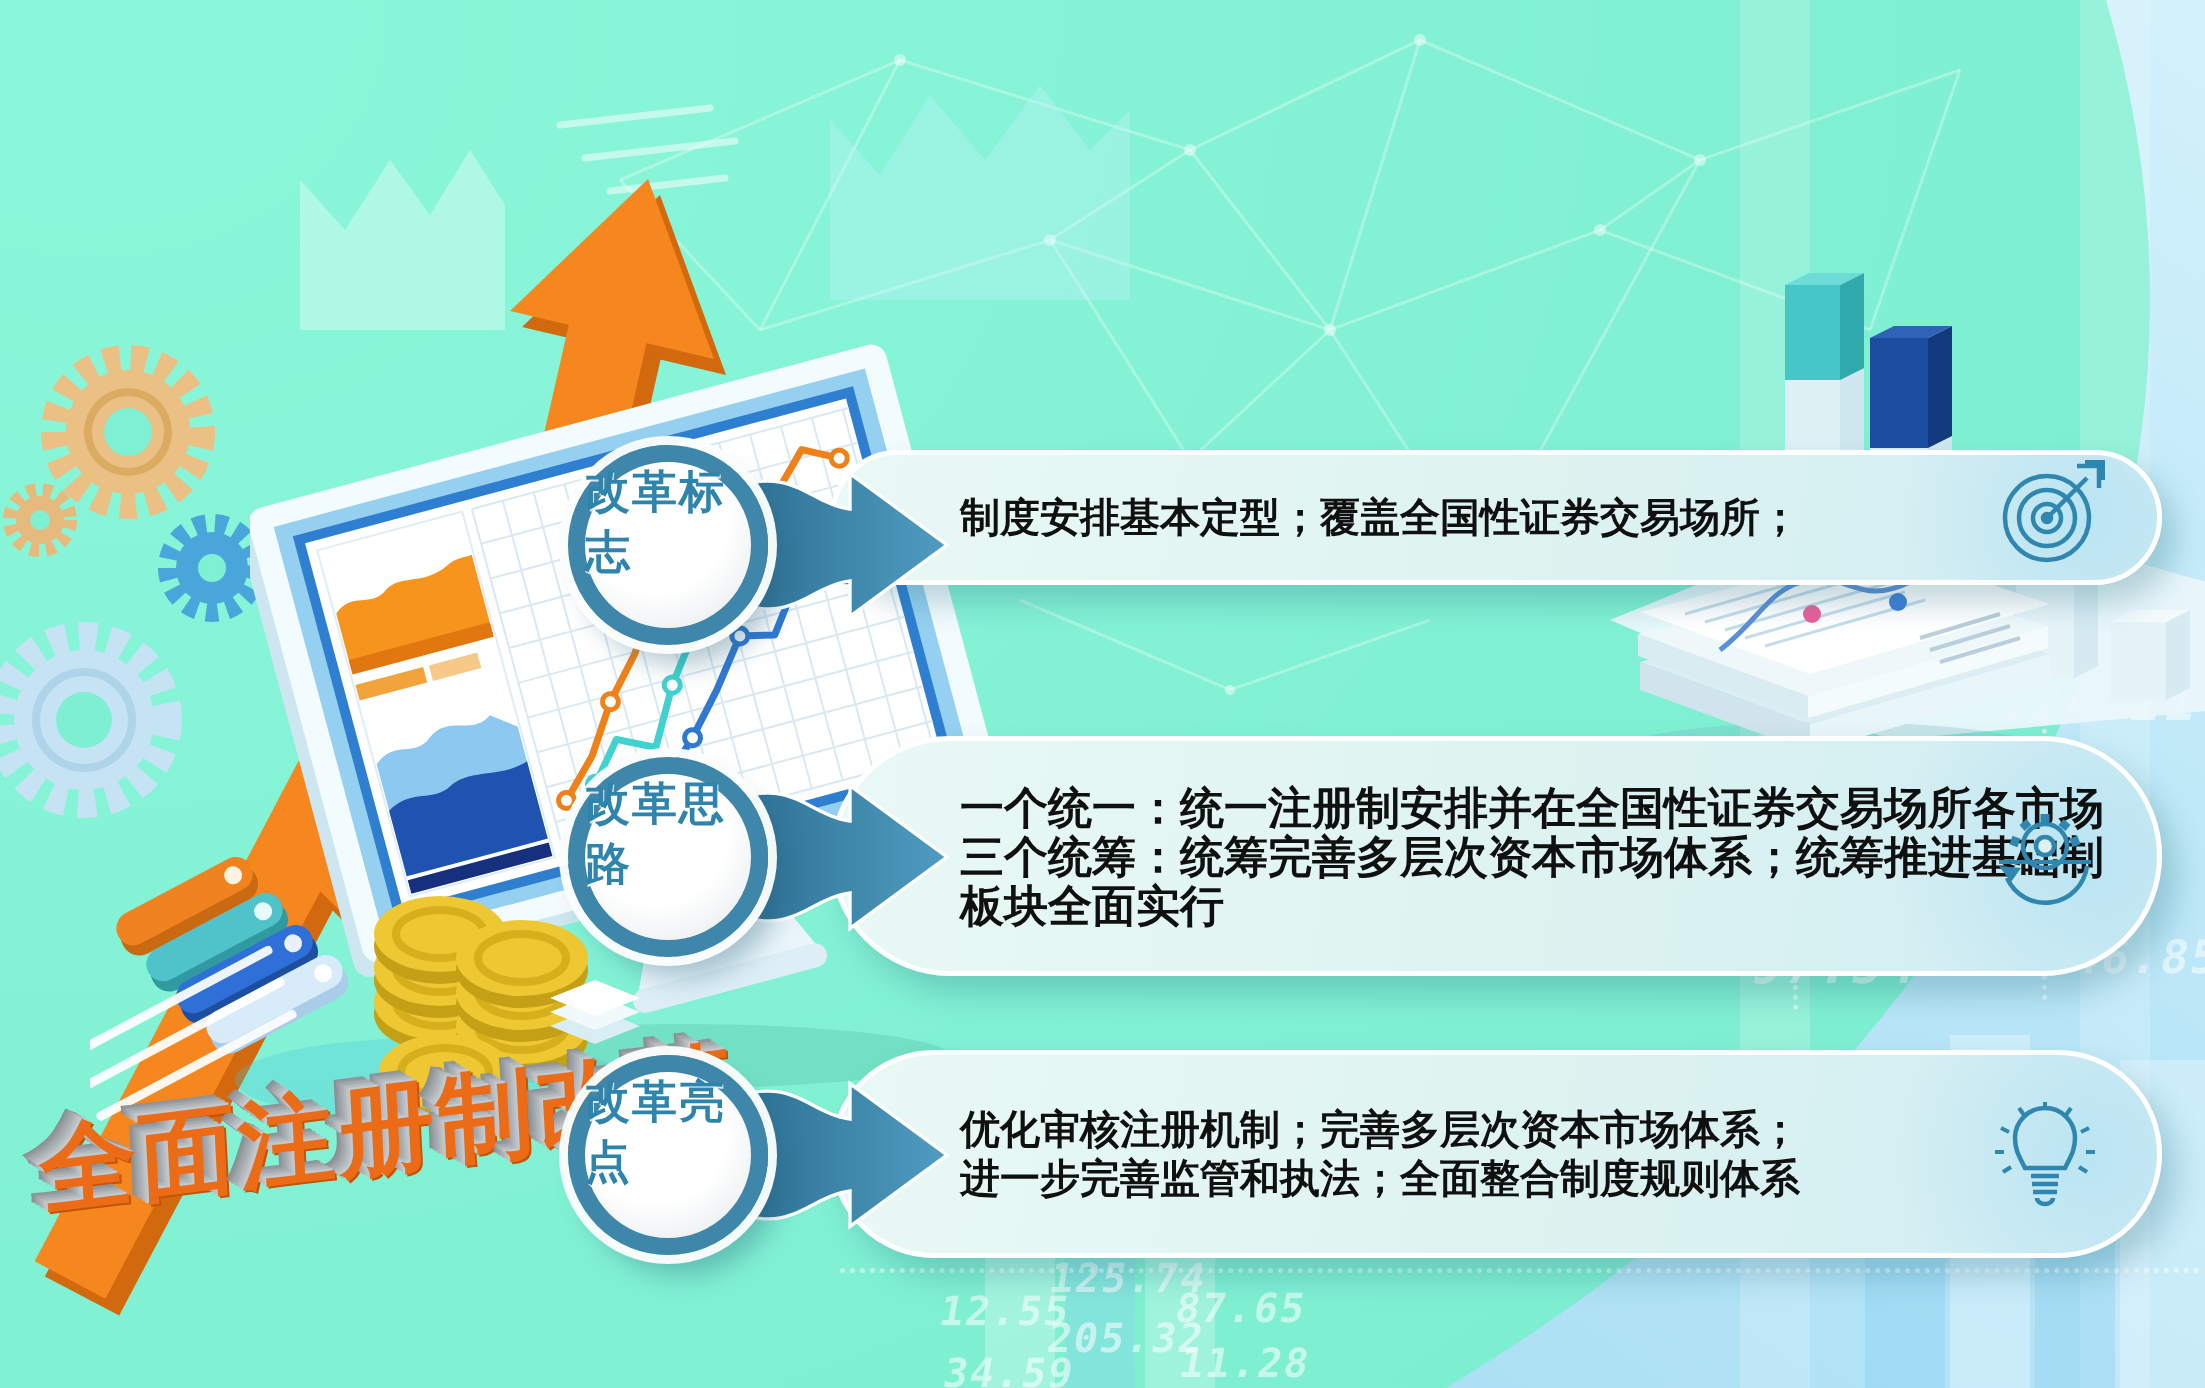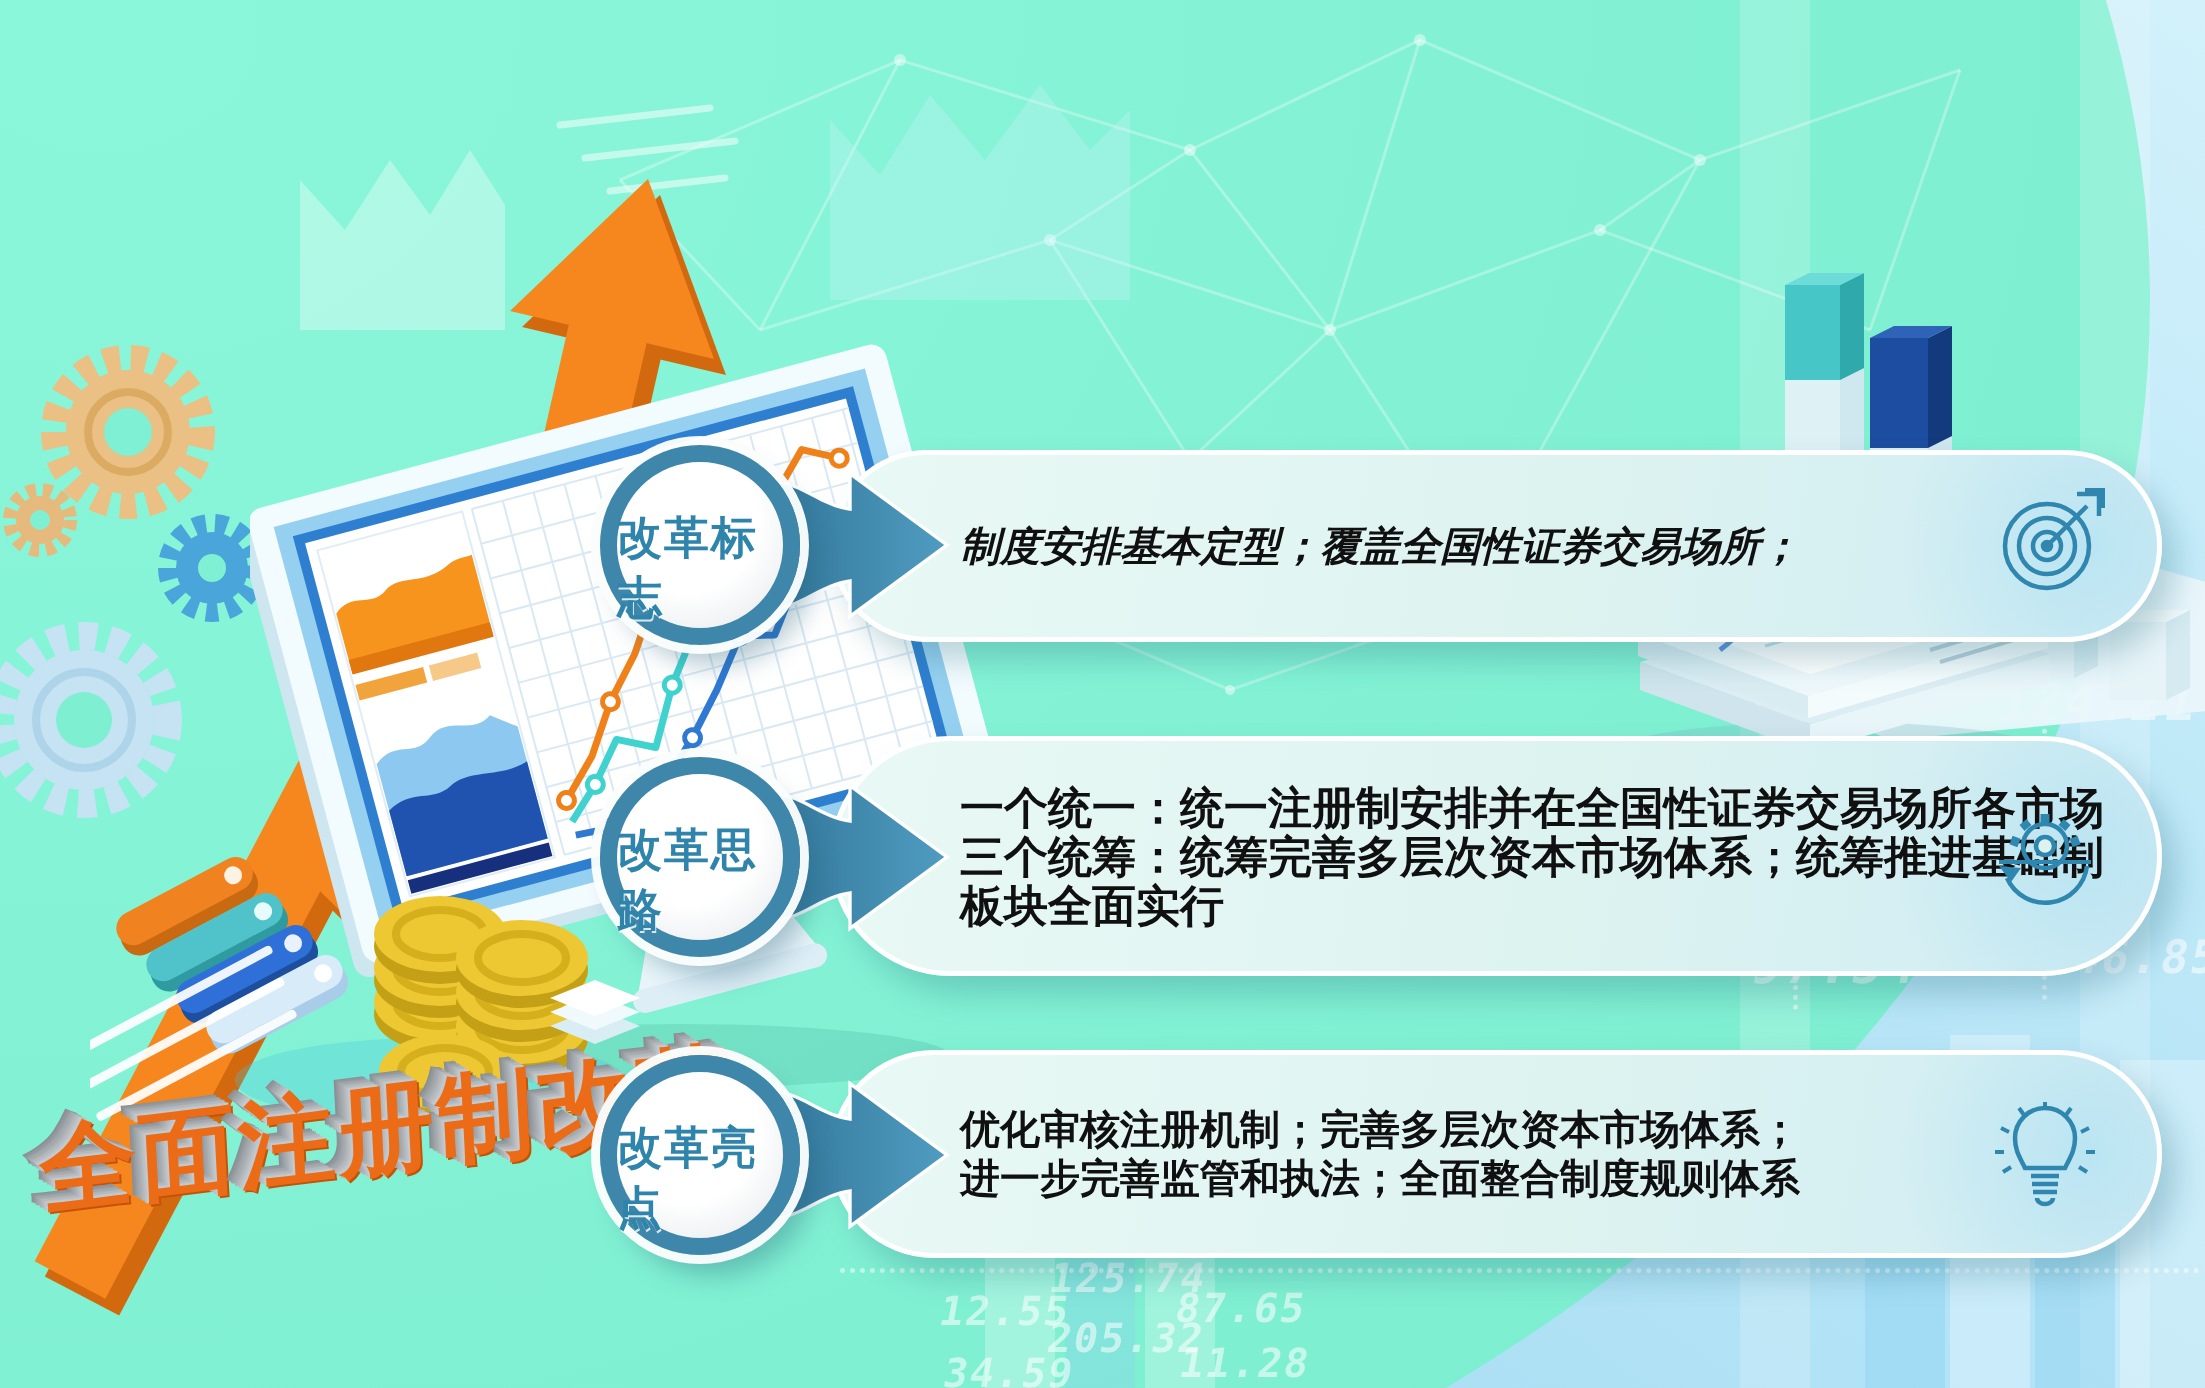--- a/index.html
+++ b/index.html
@@ -26,25 +26,25 @@
     border:5px solid #ffffff;box-sizing:border-box;
     box-shadow:14px 18px 30px rgba(40,110,130,.28);
     display:flex;align-items:center;}
   .pill::after{content:"";position:absolute;right:0;top:0;bottom:0;width:330px;border-radius:inherit;
     background:radial-gradient(circle at 78% 50%,rgba(150,214,240,.38) 0%,rgba(150,214,240,0) 68%);}
   .banner-text{position:relative;margin-left:125px;color:#101010;font-weight:bold;z-index:2;}
   .banner-text .ln{white-space:nowrap;}
   .b1 .banner-text,.b3 .banner-text{font-size:40px;line-height:49px;}
   .b2 .banner-text{font-size:44px;line-height:49px;}
   .end-icon{position:absolute;right:52px;top:50%;transform:translateY(-50%);z-index:2;}
-  .label-circle{position:absolute;left:600px;width:166px;height:166px;border-radius:50%;
+  .label-circle{position:absolute;left:568px;width:166px;height:166px;border-radius:50%;
     border:17px solid #3e86aa;z-index:5;
     background:radial-gradient(circle at 42% 36%,#ffffff 50%,#eceff1 82%,#dde1e4 100%);
     box-shadow:0 0 0 9px rgba(250,253,252,.97),14px 20px 26px rgba(35,95,120,.35);
-    display:flex;align-items:flex-end;justify-content:center;}
+    display:flex;align-items:flex-start;justify-content:center;}
   .label-circle span{color:#2f84ac;font-size:45px;font-weight:bold;letter-spacing:2px;
     text-shadow:1px 2px 0 rgba(255,255,255,.8);}
   .banner-arrow{position:absolute;left:590px;z-index:4;}
   
   .title3d{position:absolute;left:40px;top:1108px;margin:0;white-space:nowrap;
     font-size:97px;font-weight:bold;letter-spacing:3px;color:#eb6b16;
     transform:rotate(-7deg) skewX(-4deg);transform-origin:left center;
     text-shadow:
       -2px -2px 0 #c3c8cc,-4px -3px 0 #bcc1c5,-6px -5px 0 #b4b9bd,
       -8px -6px 0 #acb1b6,-10px -8px 0 #a4a9ae,-12px -9px 0 #9ca1a6,
@@ -328,21 +328,21 @@
       <path d="M140,420 C180,390 190,356 230,350 C270,344 280,376 330,352" stroke="#5b8fd8" stroke-width="5" fill="none"></path>
       <circle cx="232" cy="384" r="9" fill="#e8609a"></circle>
       <circle cx="318" cy="372" r="9" fill="#3f7fd8"></circle>
       <g stroke="#b9cfdb" stroke-width="4">
         <path d="M340,408 L420,384 M350,420 L430,396 M360,432 L440,408"></path>
       </g>
     </g>
   </svg>
 
   <div class="banner b1">
-    <div class="pill" style="top:450px;height:192px;border-radius:96px;font-style:italic;">
+    <div class="pill" style="top:450px;height:135px;border-radius:96px;">
       <div class="banner-text">
         <div class="ln">制度安排基本定型；覆盖全国性证券交易场所；</div>
       </div>
       <svg class="end-icon" width="116" height="116" viewBox="-58 -58 116 116" fill="none" stroke="#2f86ae" stroke-width="4.5">
         <circle r="42"></circle>
           <circle r="28"></circle>
           <circle r="14"></circle>
           <circle r="4" fill="#2f86ae"></circle>
         <path d="M2,-2 L40,-40"></path>
         <path d="M30,-52 L52,-52 L52,-30"></path>

